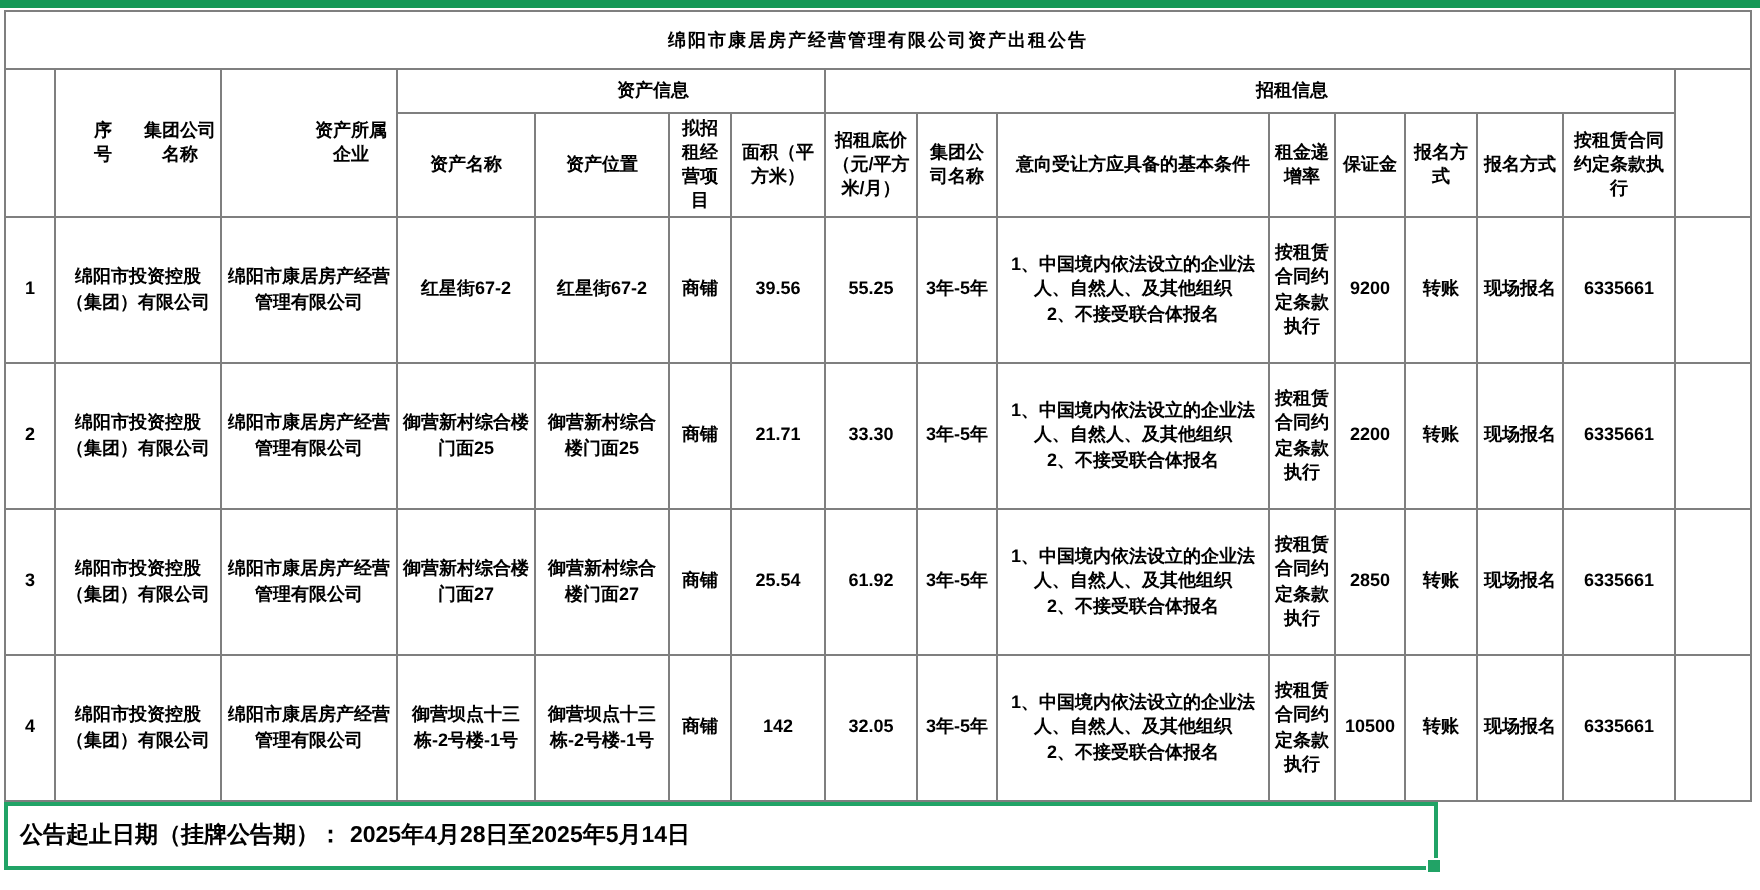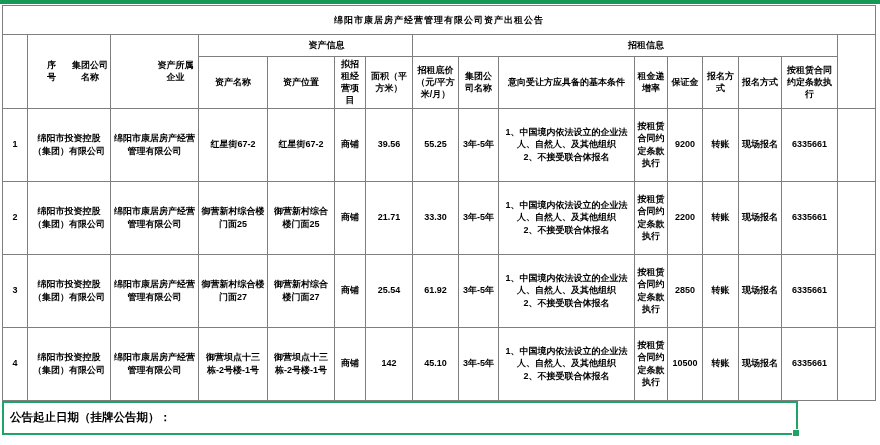--- a/index.html
+++ b/index.html
@@ -38,21 +38,21 @@
     font-weight: bold;
     height: 29px;
     letter-spacing: 1px;
   }
   tr.group-row td { height: 22px; padding-left: 44px; }
   tr.subhead-row td { height: 50px; }
   tr.data-row td { height: 73px; }
   .footer-cell {
     position: relative;
     margin-left: 2px;
-    width: 796px;
+    width: 717px;
     height: 34px;
     border: 2px solid #21a366;
     background: #ffffff;
     display: flex;
     align-items: center;
     padding-left: 6px;
     font-size: 11.5px;
     font-weight: bold;
   }
   .footer-cell .label { margin-right: 4px; }
@@ -176,29 +176,30 @@
   </tr>
 
   <tr class="data-row">
     <td>4</td>
     <td>绵阳市投资控股（集团）有限公司</td>
     <td>绵阳市康居房产经营管理有限公司</td>
     <td>御营坝点十三栋-2号楼-1号</td>
     <td>御营坝点十三栋-2号楼-1号</td>
     <td>商铺</td>
     <td>142</td>
-    <td>45.10</td>
+    <td>32.05</td>
     <td>3年-5年</td>
     <td>1、中国境内依法设立的企业法人、自然人、及其他组织　　　　2、不接受联合体报名</td>
     <td>按租赁合同约定条款执行</td>
     <td>10500</td>
     <td>转账</td>
     <td>现场报名</td>
     <td>6335661</td>
     <td></td>
   </tr>
 </tbody>
   </table>
 
 <div class="footer-cell">
   <span class="label">公告起止日期（挂牌公告期）：</span>
+  <span class="value">2025年4月28日至2025年5月14日</span>
   <div class="fill-handle"></div>
 </div>
 
 </body></html>

